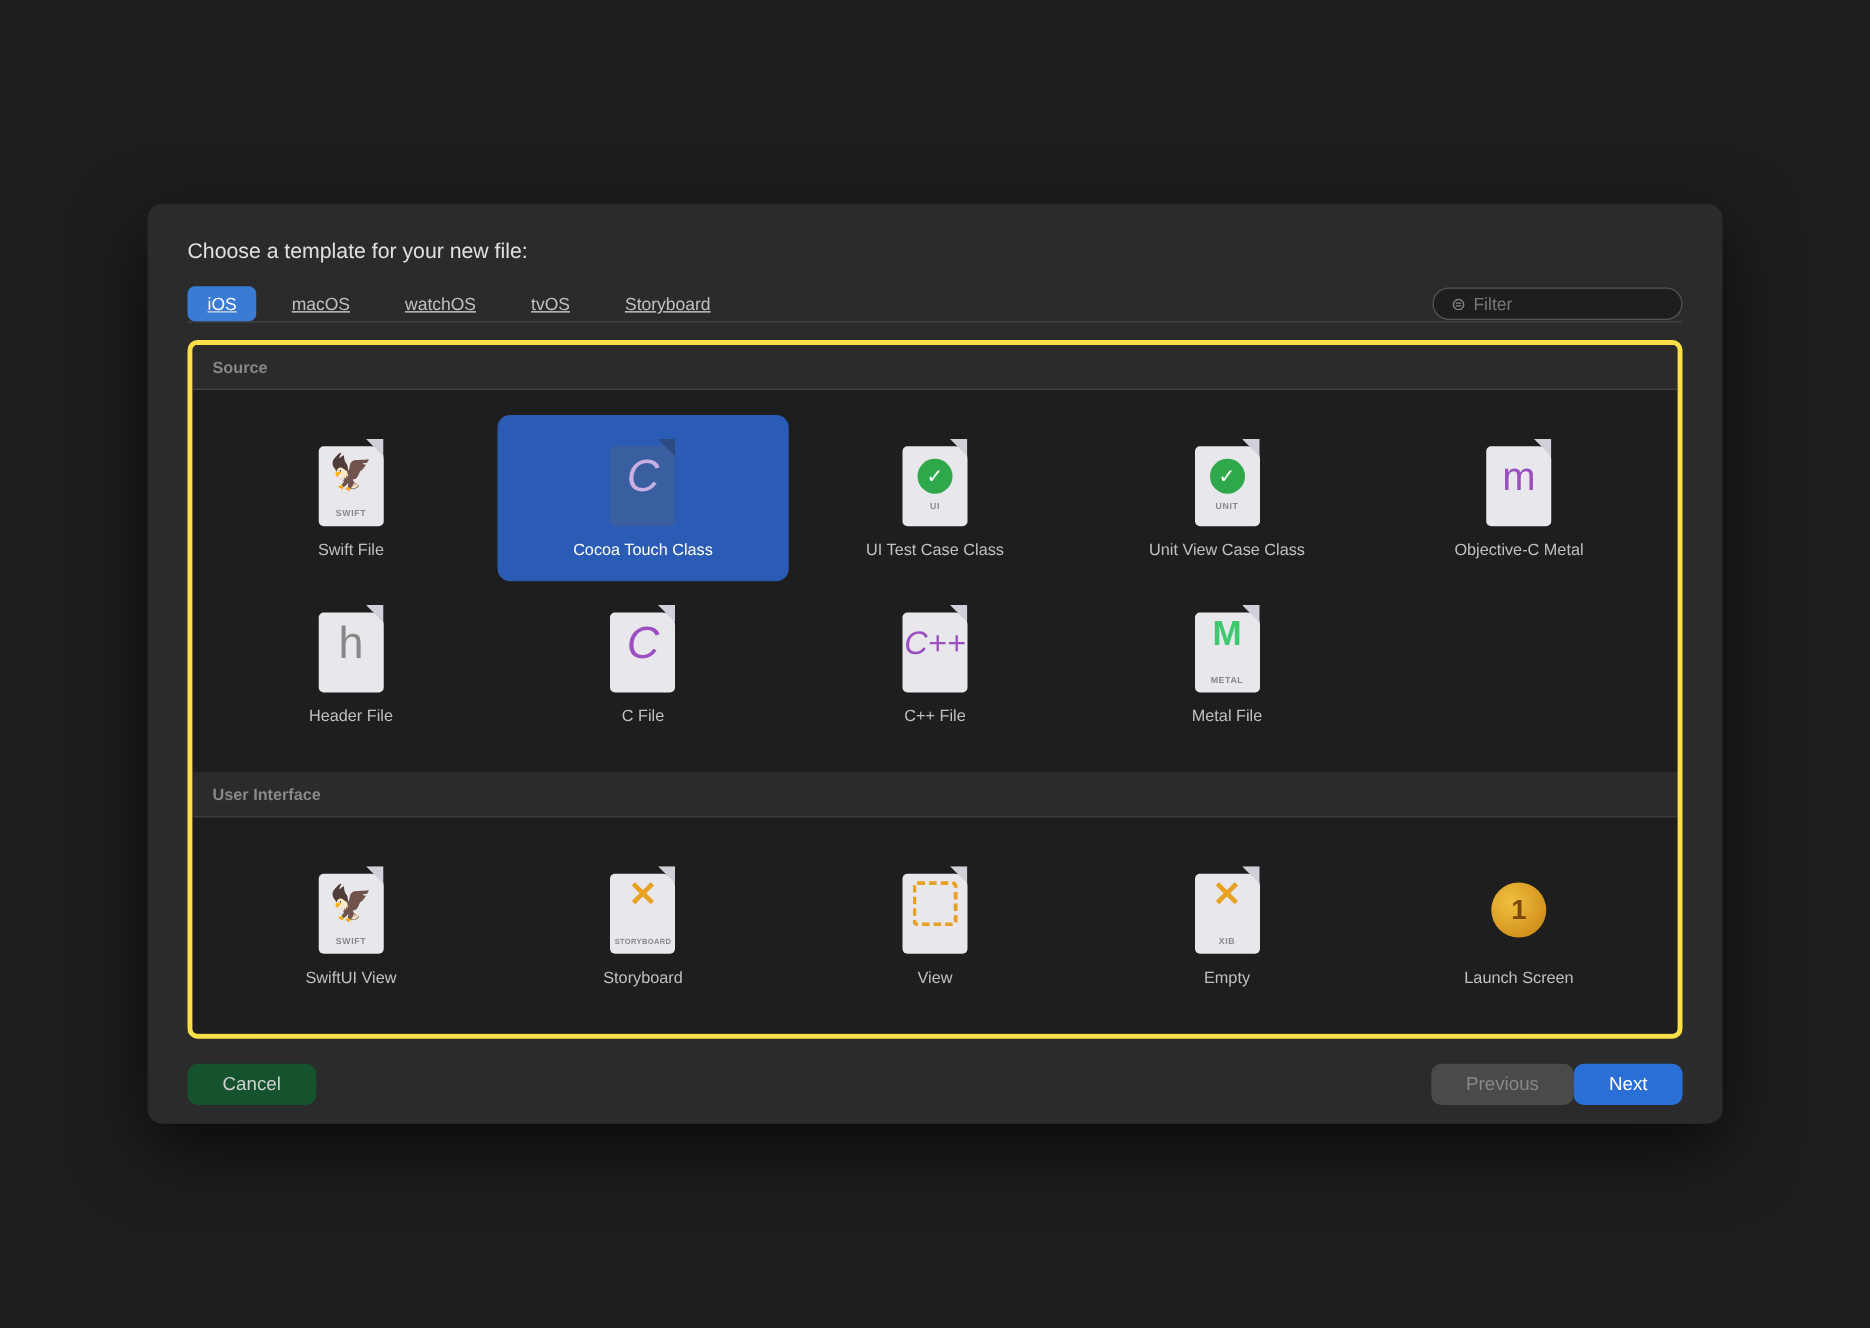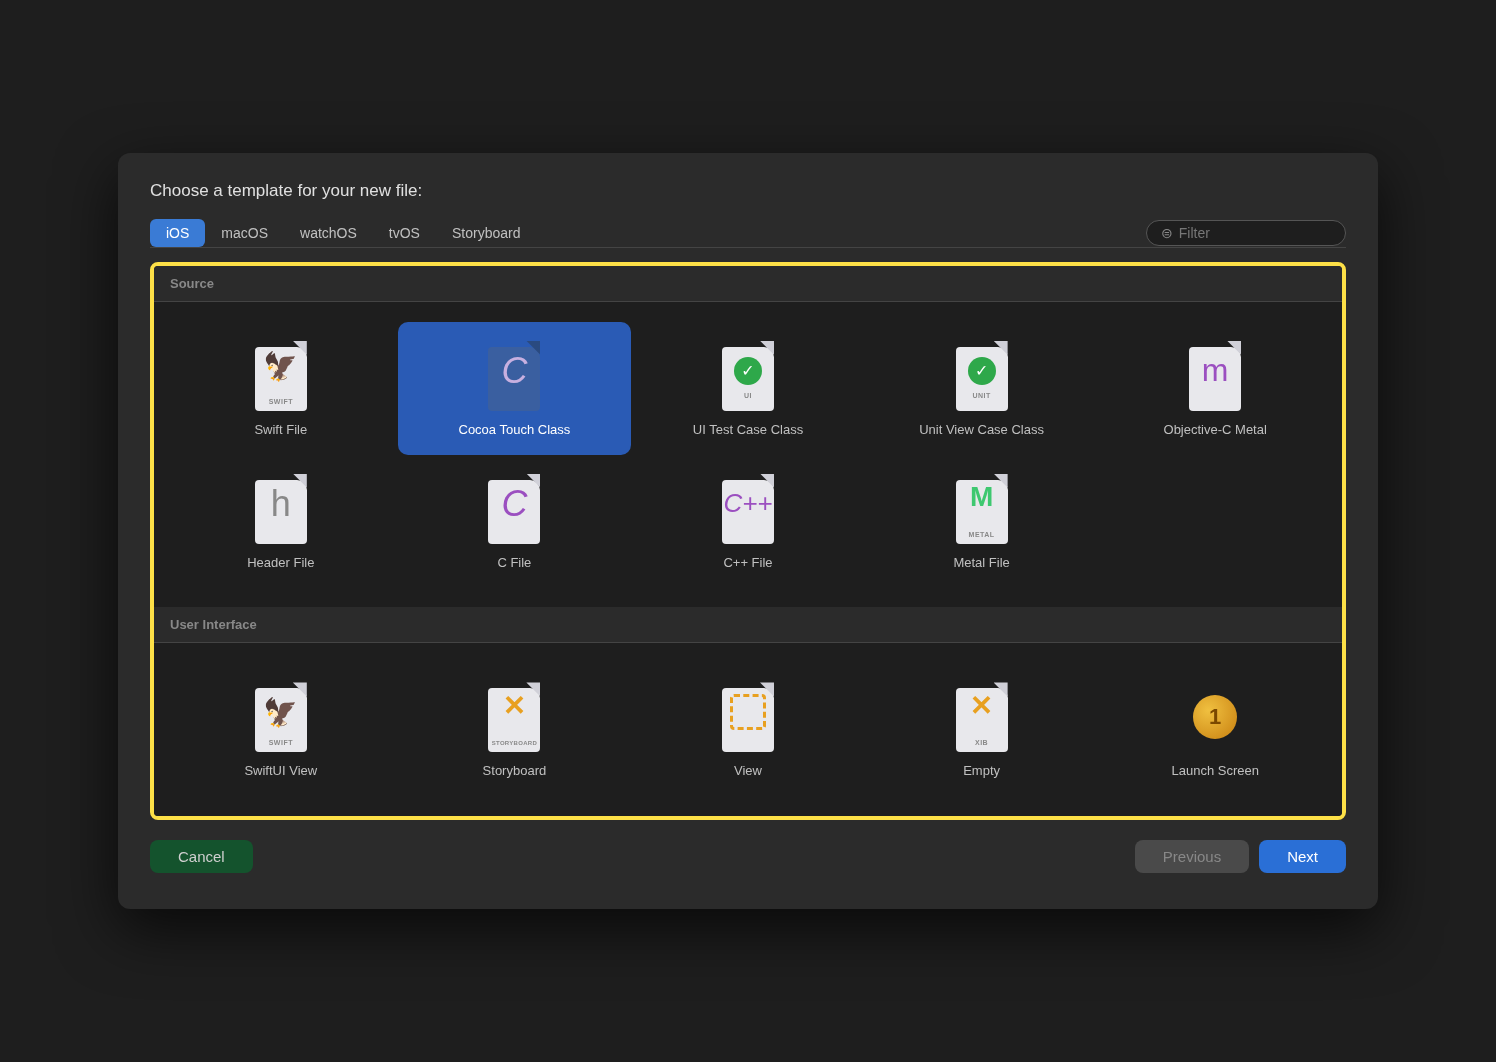--- a/index.html
+++ b/index.html
@@ -10,21 +10,21 @@
       align-items: center;
       justify-content: center;
       min-height: 100vh;
       font-family: -apple-system, BlinkMacSystemFont, 'Helvetica Neue', Arial, sans-serif;
     }
 
     .dialog {
       background: #2b2b2b;
       border-radius: 12px;
       width: 1260px;
-      padding: 28px 32px 36px 32px;
+      padding: 28px 32px 15px 32px;
       box-shadow: 0 20px 60px rgba(0,0,0,0.7);
       color: #e0e0e0;
     }
 
     .dialog-title {
       font-size: 17px;
       font-weight: 400;
       color: #e0e0e0;
       margin-bottom: 18px;
     }
@@ -35,21 +35,22 @@
       border-bottom: 1px solid #444;
       padding-bottom: 0;
       margin-bottom: 0;
       gap: 0;
     }
 
     .tab-row {
       display: flex;
       align-items: center;
       flex: 1;
-      gap: 0;
+      gap: 12px;
+      text-decoration: underline;
     }
 
     .tab {
       padding: 6px 16px;
       border-radius: 6px;
       font-size: 14px;
       cursor: pointer;
       color: #c0c0c0;
       background: transparent;
       border: none;
@@ -176,21 +177,20 @@
       color: #888;
     }
 
     .btn-primary {
       background: #2a6fd6;
       color: #ffffff;
     }
 
     .btn-group {
       display: flex;
-      gap: 10px;
     }
 
     
     .file-icon {
       position: relative;
       width: 58px;
       height: 70px;
     }
 
     .file-body {

